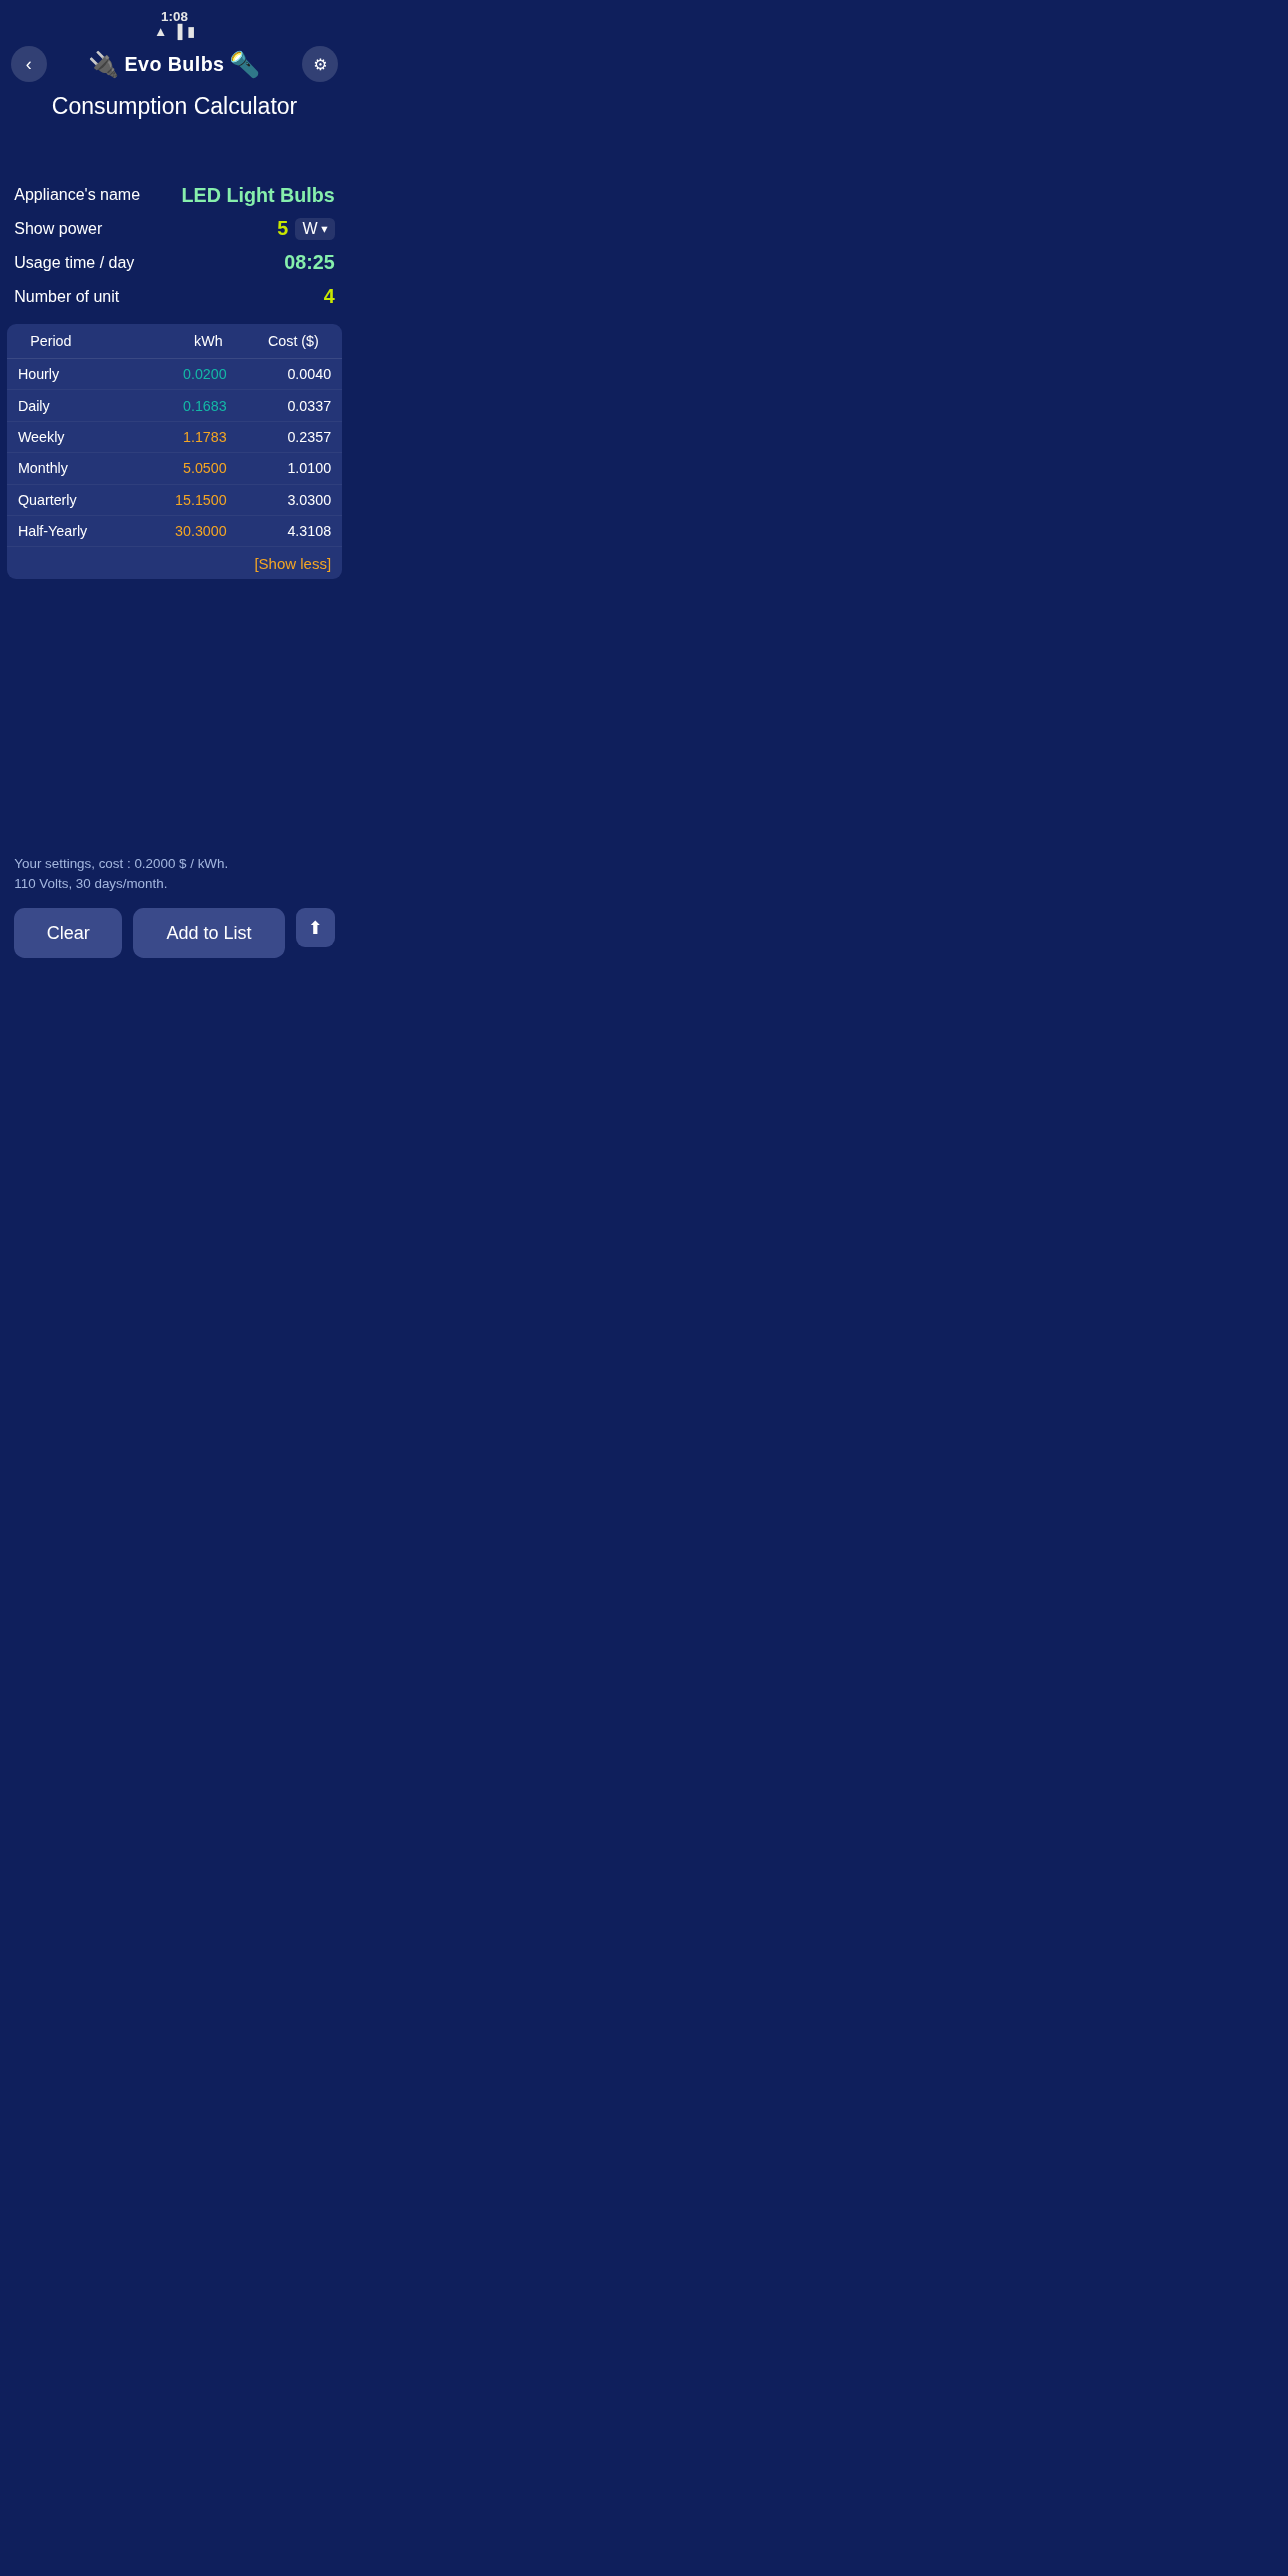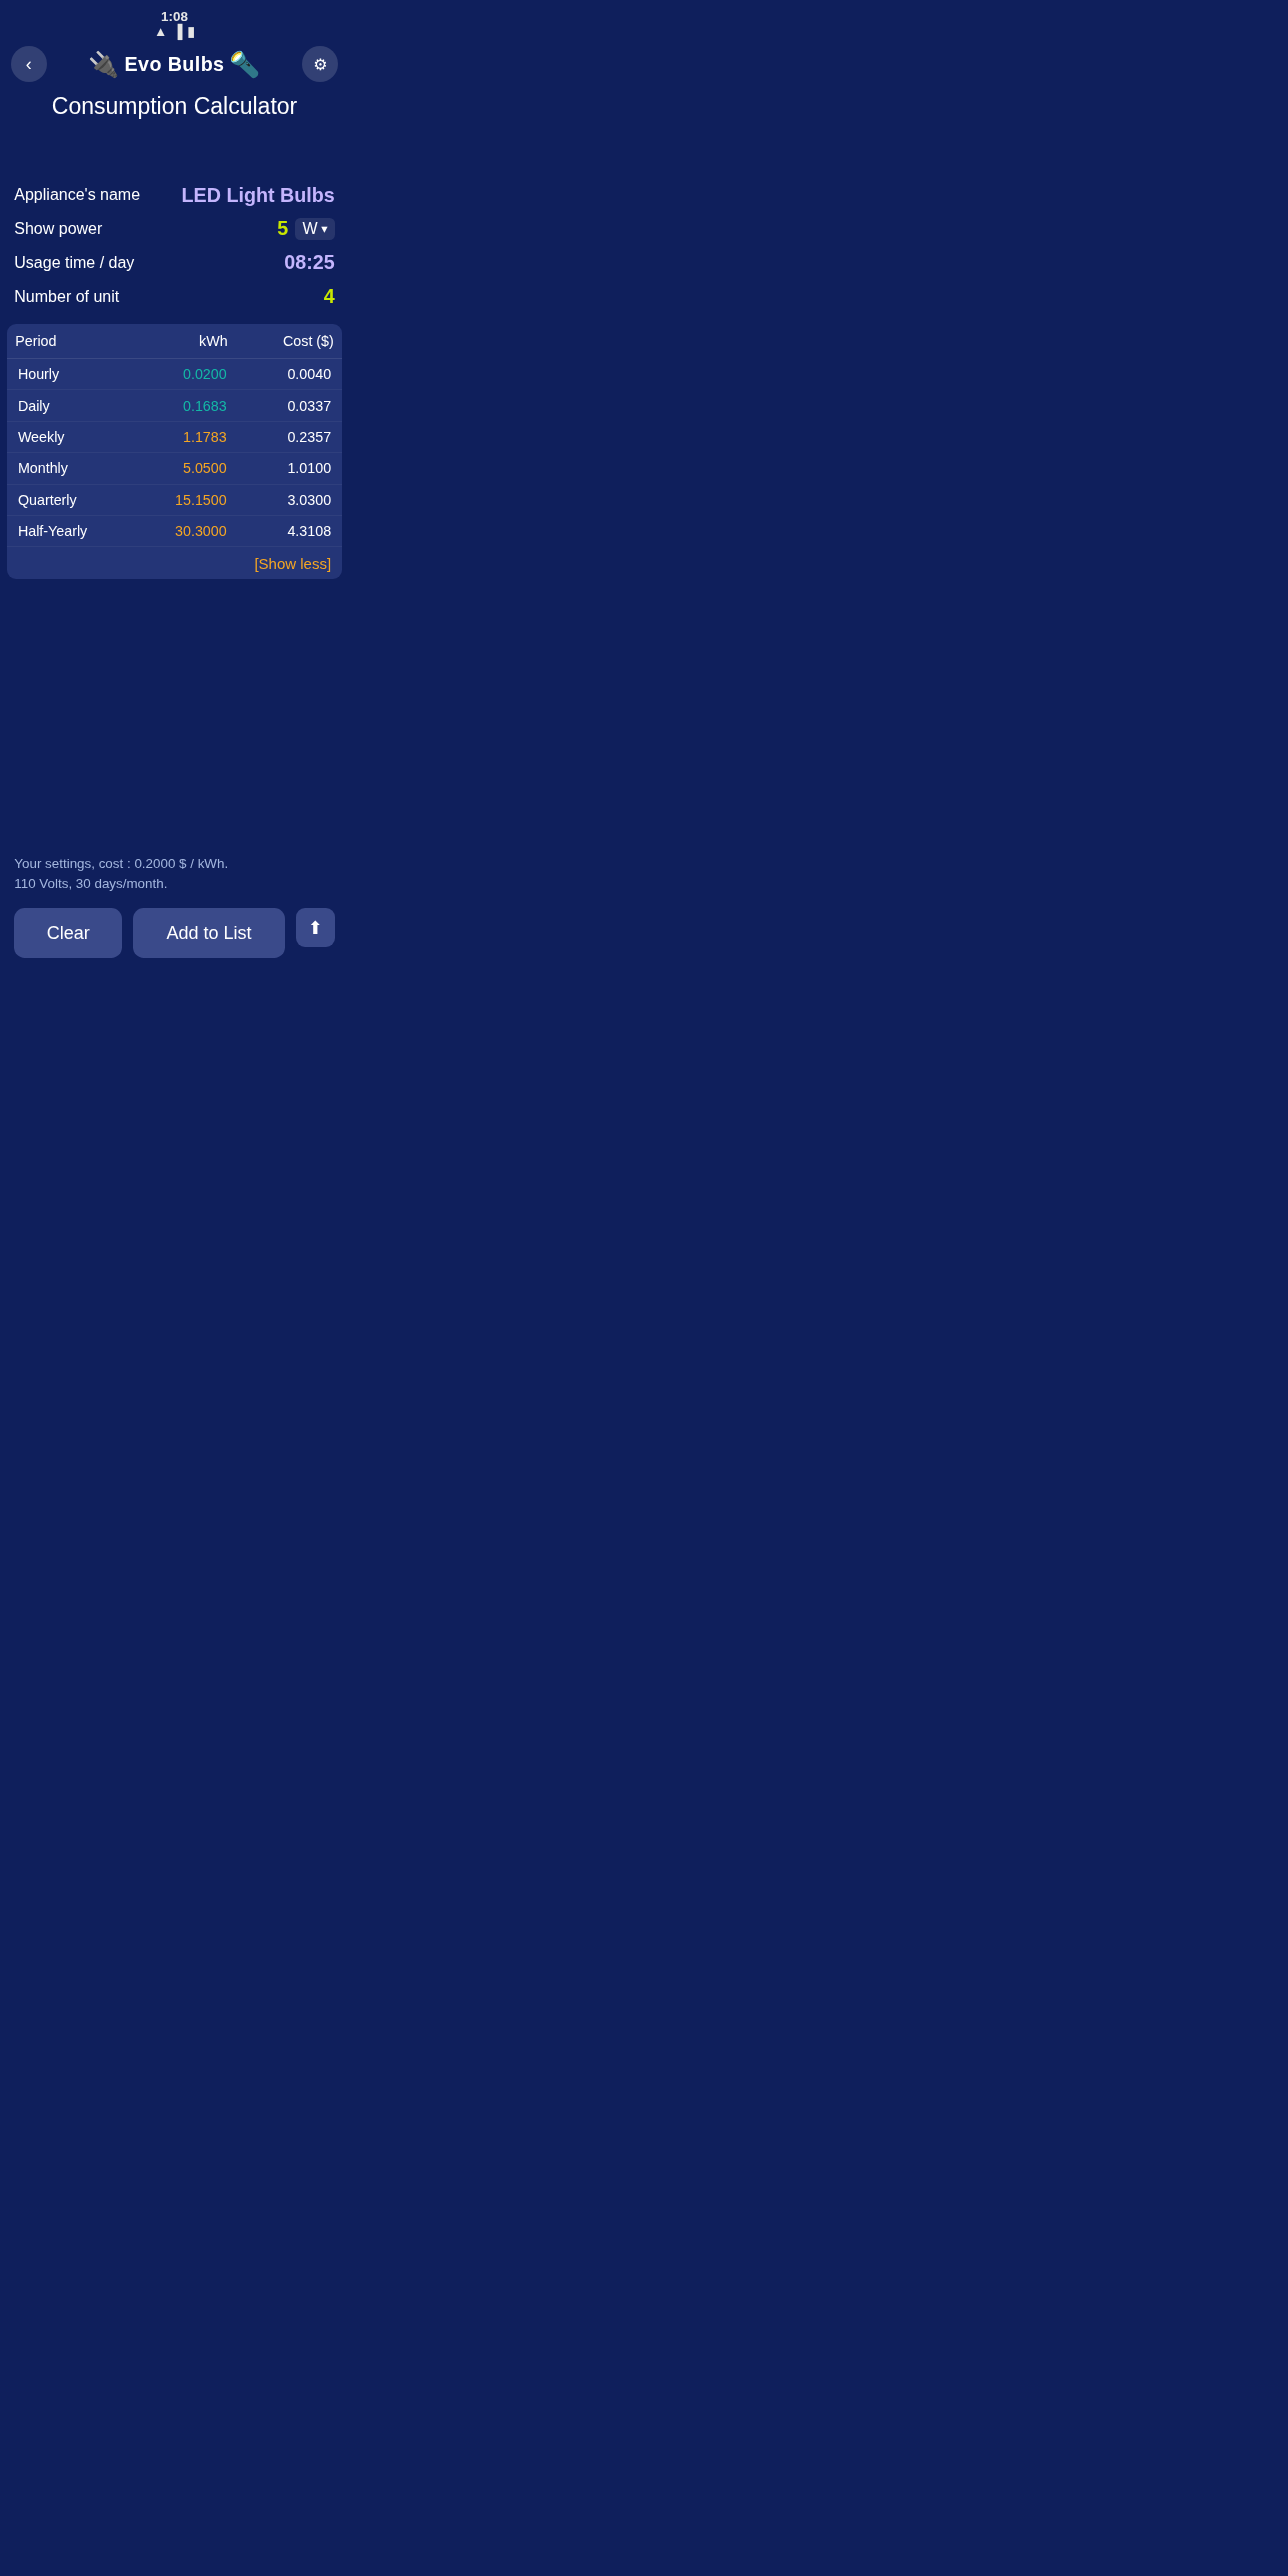--- a/index.html
+++ b/index.html
@@ -106,21 +106,21 @@
       min-width: 143px;
     }
     .form-value {
       font-size: 19.7px;
       font-weight: 600;
       color: #c8e600;
     }
     .form-value-orange {
       font-size: 19.7px;
       font-weight: 600;
-      color: #c4b5fd;
+      color: #86efac;
       text-align: right;
     }
     .input-power-row {
       display: flex;
       align-items: center;
       gap: 7.2px;
     }
     .unit-selector {
       display: flex;
       align-items: center;
@@ -142,21 +142,21 @@
     
     .table-container {
       margin: 10.7px 7.2px;
       background: rgba(100, 120, 200, 0.25);
       border-radius: 9px;
       overflow: hidden;
     }
     .table-header {
       display: grid;
       grid-template-columns: 1fr 1fr 1fr;
-      padding: 9px 8px;
+      padding: 9px 23px;
       border-bottom: 0.9px solid rgba(255,255,255,0.1);
     }
     .table-header-cell {
       font-size: 14.3px;
       color: white;
       font-weight: 500;
     }
     .table-header-cell:nth-child(2) { text-align: right; }
     .table-header-cell:nth-child(3) { text-align: right; }
 

